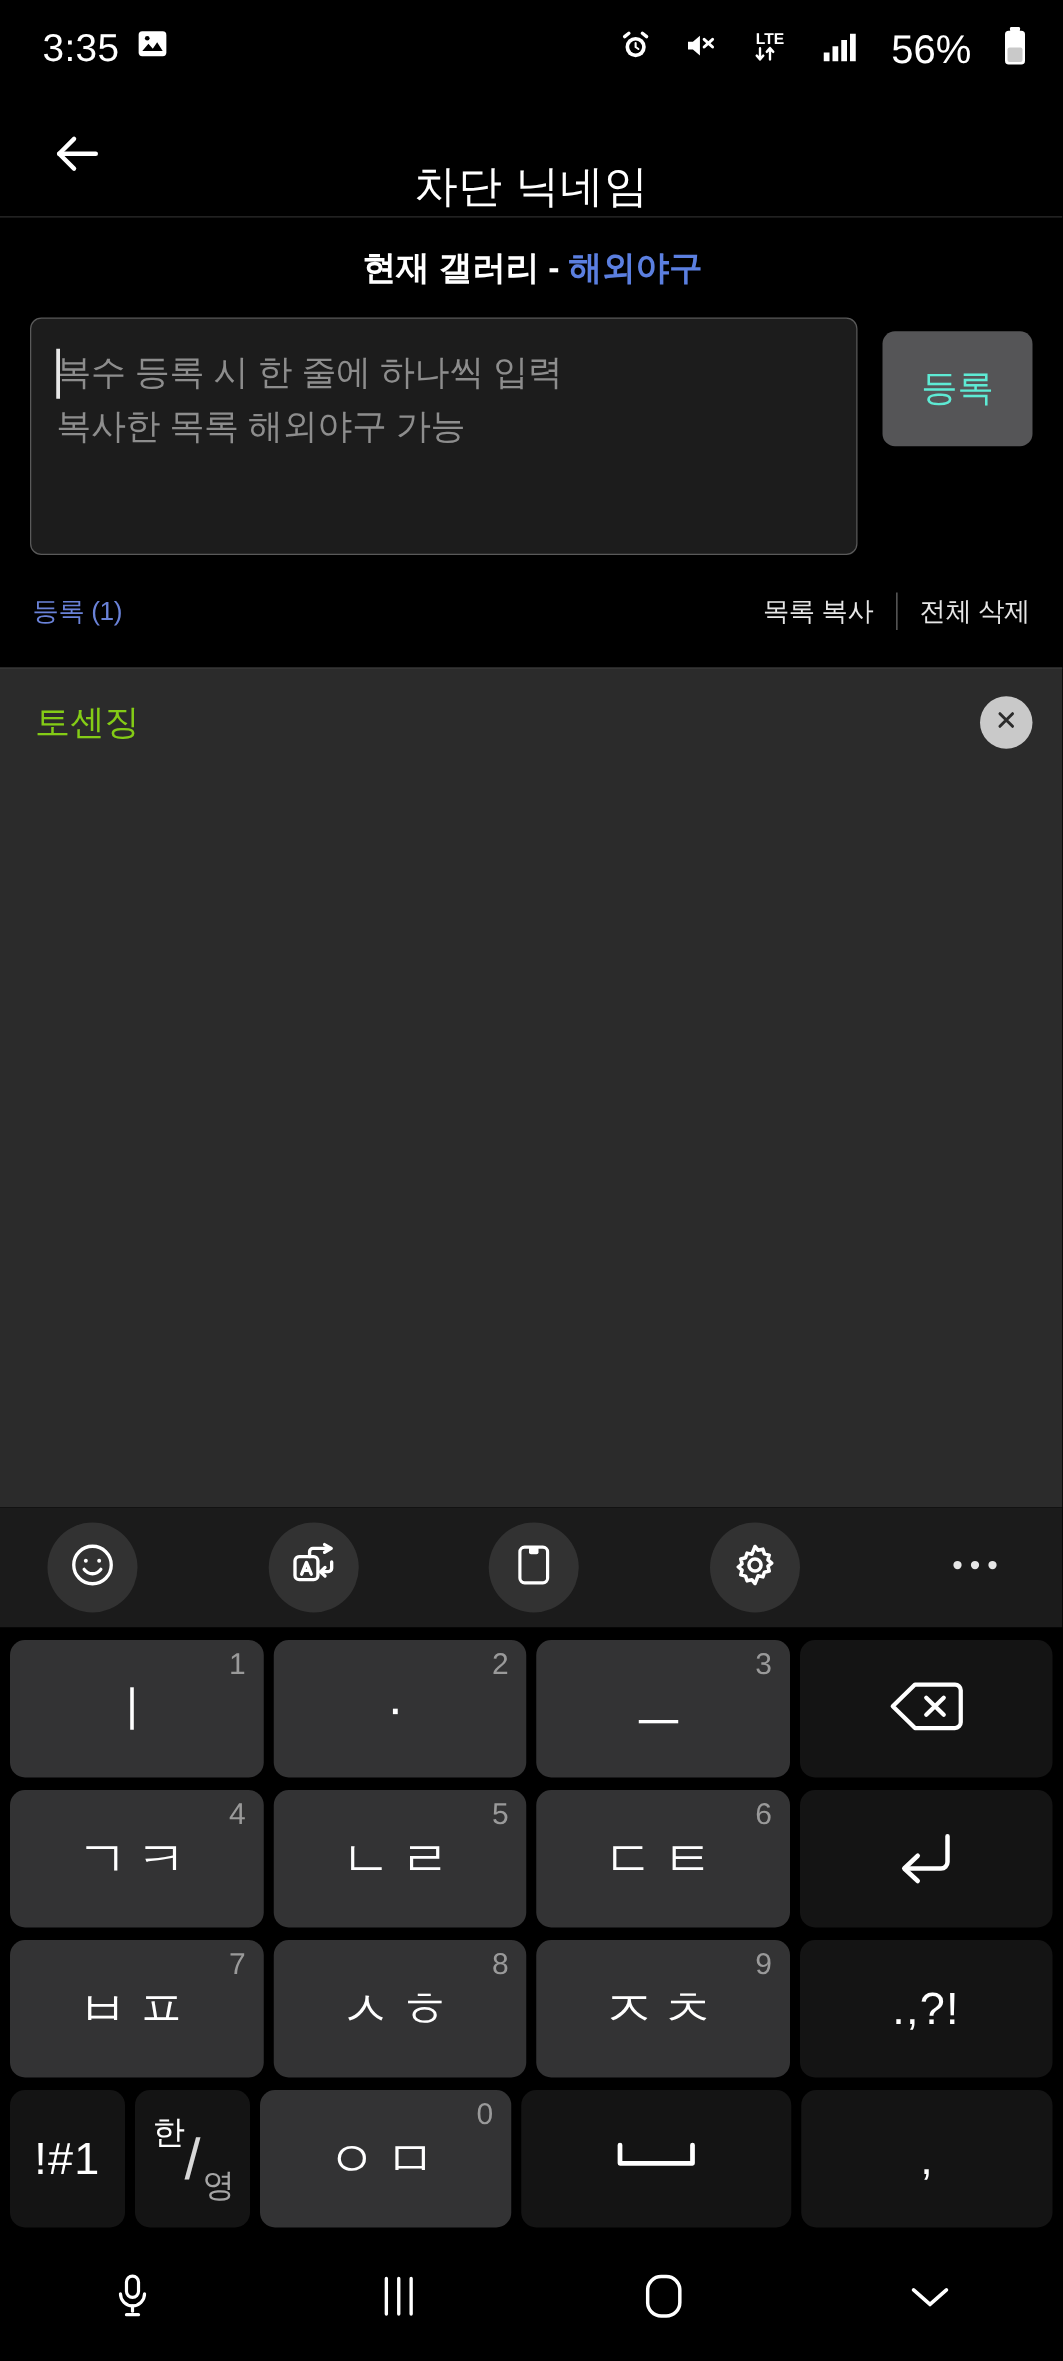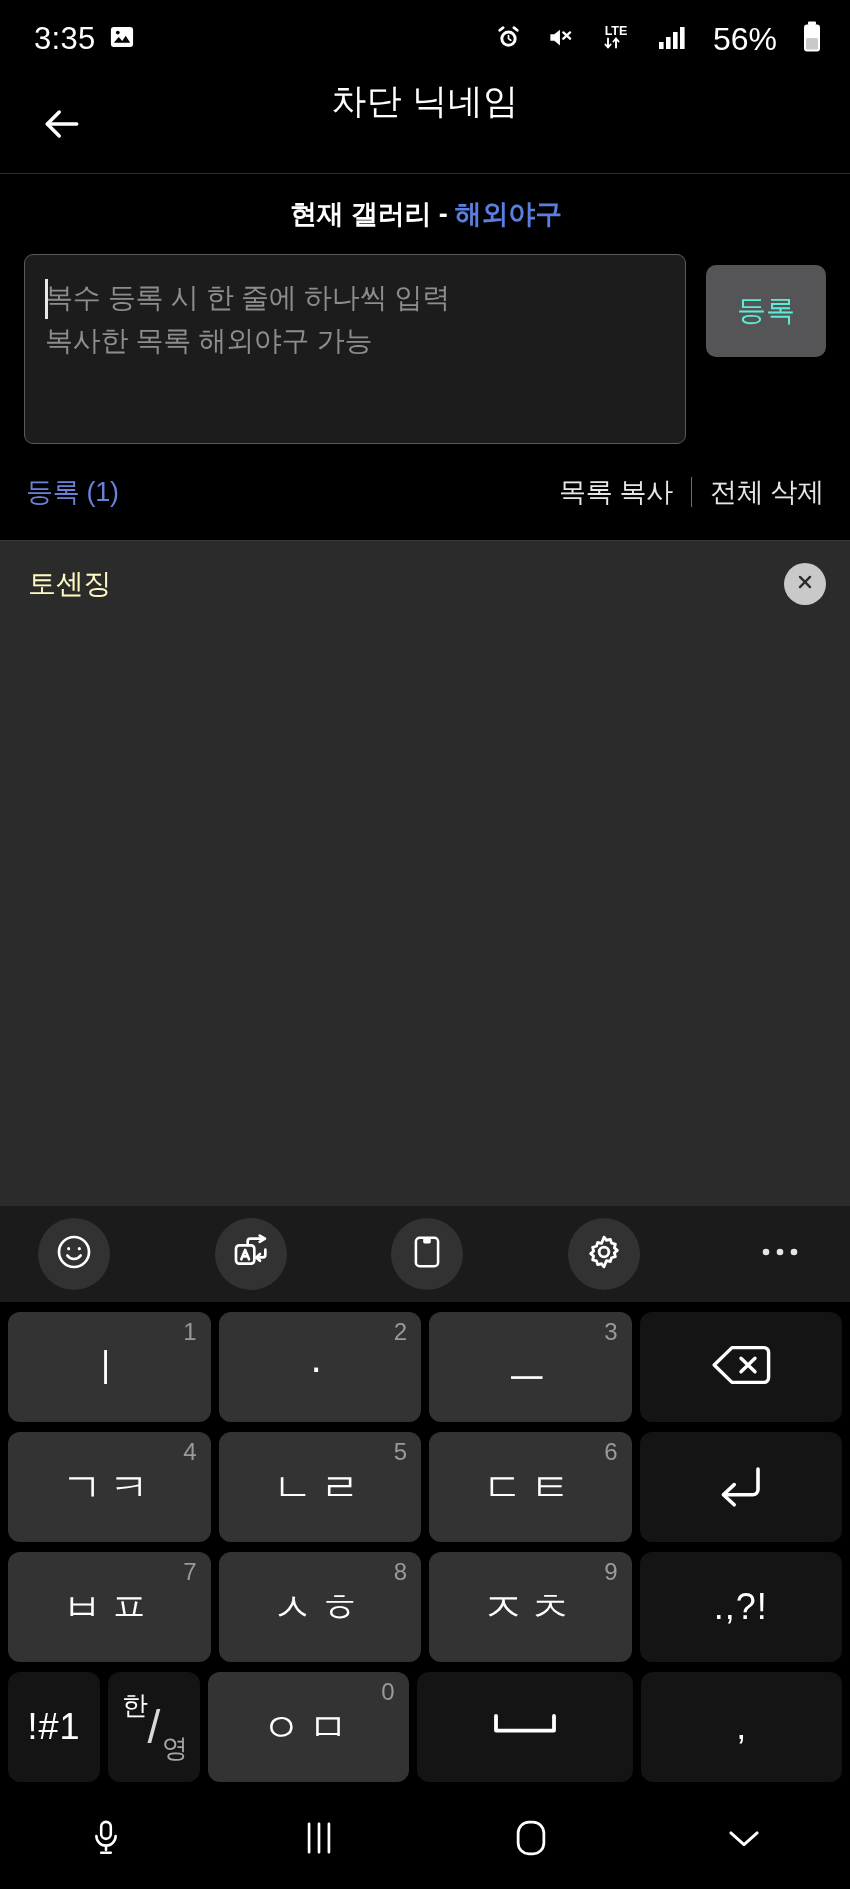--- a/index.html
+++ b/index.html
@@ -17,30 +17,30 @@
     display:flex; flex-direction:column;
   }
 
   
   .statusbar {
     height:78px; flex:0 0 78px;
     display:flex; align-items:center;
     padding:0 28px 0 34px;
     color:#fff; background:#000;
   }
-  .sb-left { display:flex; align-items:center; gap:12px; }
+  .sb-left { display:flex; gap:12px; }
   .sb-time { font-size:31px; font-weight:500; letter-spacing:.3px; }
   .sb-right { margin-left:auto; display:flex; align-items:center; gap:25px; }
   .sb-batt { font-size:32px; font-weight:500; }
   .icn { display:block; }
 
   
   .appbar {
     height:96px; flex:0 0 96px;
-    display:flex; align-items:flex-start;
+    display:flex; align-items:flex-end;
     position:relative; background:#000;
     border-bottom:1px solid #2c2c2c;
   }
   .back-btn {
     width:96px; height:96px; margin-left:14px;
     display:flex; align-items:center; justify-content:center;
     cursor:pointer;
   }
   .appbar-title {
     position:absolute; left:0; right:0; text-align:center;
@@ -80,38 +80,38 @@
     flex:0 0 120px;
     height:92px; margin-top:11px;
     background:#555557; border:none; border-radius:10px;
     color:#5eead4; font-size:29px; font-weight:400;
     font-family:inherit; cursor:pointer;
   }
 
   .meta-row {
     display:flex; align-items:center;
     padding:30px 2px 30px 2px;
-    font-size:27px;
+    font-size:21px;
   }
   .count-link { color:#6a82d8; cursor:pointer; letter-spacing:-.3px; }
   .meta-right { margin-left:auto; display:flex; align-items:center; gap:18px; color:#e6e6e6; }
   .meta-right span.act { cursor:pointer; letter-spacing:-.3px;text-align:center; }
   .vdiv { width:1px; height:30px; background:#6d6d6d; display:inline-block; }
 
   
   .listarea {
     flex:1 1 auto; background:#2b2b2b;
     border-top:1px solid #3a3a3a;
     overflow:hidden;
   }
   .list-item {
     display:flex; align-items:center;
     height:86px; padding:0 24px 0 28px;
   }
-  .li-label { color:#fef9c3; font-size:28px; letter-spacing:-.2px; }
+  .li-label { color:#84cc16; font-size:28px; letter-spacing:-.2px; }
   .li-remove {
     margin-left:auto;
     width:42px; height:42px; border-radius:50%;
     background:#c9c9c9;
     display:flex; align-items:center; justify-content:center;
     cursor:pointer;
   }
 
   
   .kb { flex:0 0 auto; background:#000; }

